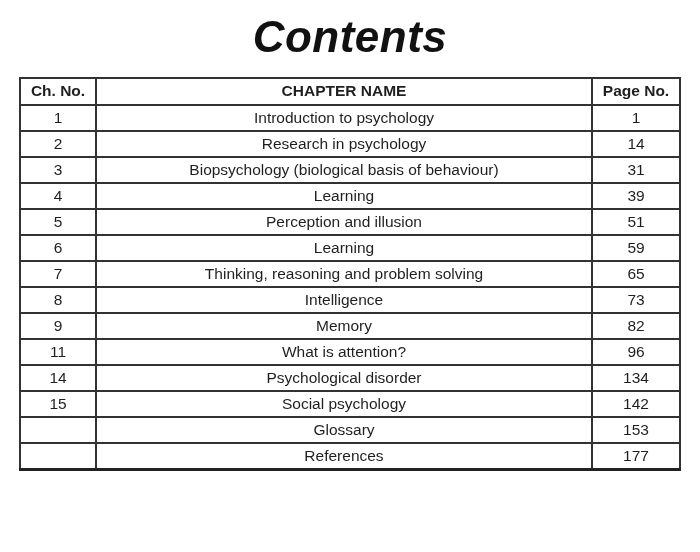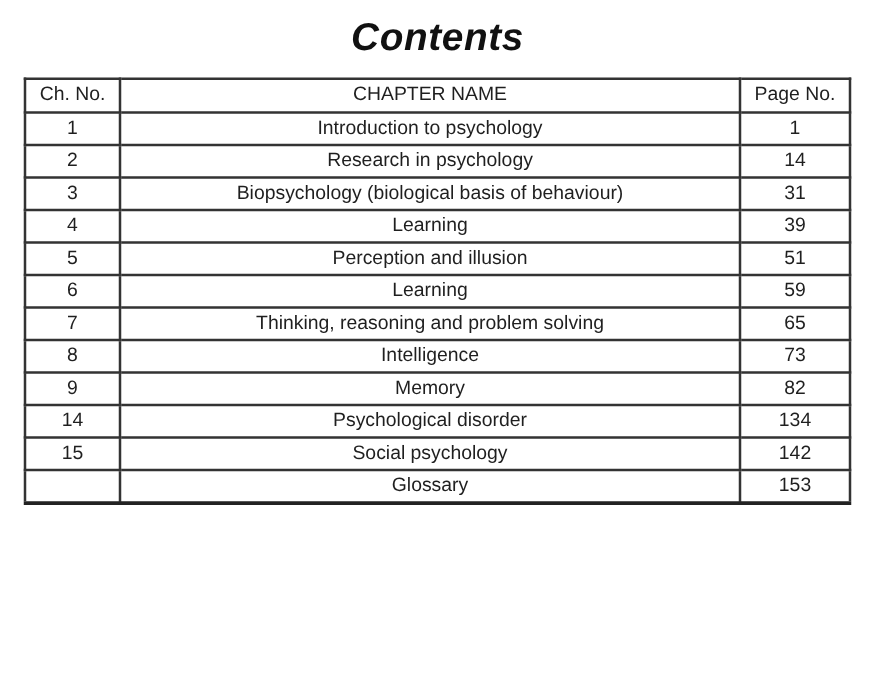--- a/index.html
+++ b/index.html
@@ -12,21 +12,21 @@
     height: 552px;
     overflow: hidden;
     font-family: "Liberation Sans", sans-serif;
     color: #1f1f1f;
     position: relative;
   }
   .page-title {
     margin: 0;
     padding-top: 12px;
     text-align: center;
-    font-size: 31px;
+    font-size: 44px;
     font-weight: bold;
     font-style: italic;
     letter-spacing: 0.5px;
     color: #111111;
     line-height: 1.15;
   }
   table.contents-table {
     border-collapse: collapse;
     table-layout: fixed;
     width: 662px;
@@ -41,21 +41,21 @@
     vertical-align: middle;
     color: #1f1f1f;
     overflow: hidden;
     white-space: nowrap;
   }
   table.contents-table {
     border: 2px solid #222222;
     border-bottom-width: 3px;
   }
   table.contents-table th {
-    font-weight: normal;
+    font-weight: bold;
     height: 25px;
     font-size: 15.5px;
   }
   .col-ch   { width: 74px; }
   .col-name { width: 494px; }
   .col-page { width: 86px; margin-top: 28px; }
   td.center { text-align: center; }
   td.left   { text-align: center; padding-left: 9px; }
 </style>
 </head>
@@ -111,28 +111,38 @@
         <td class="col-ch center">8</td>
         <td class="col-name left">Intelligence</td>
         <td class="col-page center">73</td>
       </tr>
       <tr>
         <td class="col-ch center">9</td>
         <td class="col-name left">Memory</td>
         <td class="col-page center">82</td>
       </tr>
       <tr>
+        <td class="col-ch center">11</td>
+        <td class="col-name left">What is attention?</td>
+        <td class="col-page center">96</td>
+      </tr>
+      <tr>
         <td class="col-ch center">14</td>
         <td class="col-name left">Psychological disorder</td>
         <td class="col-page center">134</td>
       </tr>
       <tr>
         <td class="col-ch center">15</td>
         <td class="col-name left">Social psychology</td>
         <td class="col-page center">142</td>
       </tr>
       <tr>
         <td class="col-ch center"></td>
         <td class="col-name left">Glossary</td>
         <td class="col-page center">153</td>
       </tr>
+      <tr>
+        <td class="col-ch center"></td>
+        <td class="col-name left">References</td>
+        <td class="col-page center">177</td>
+      </tr>
     </tbody>
 </table>
 
 </body></html>

